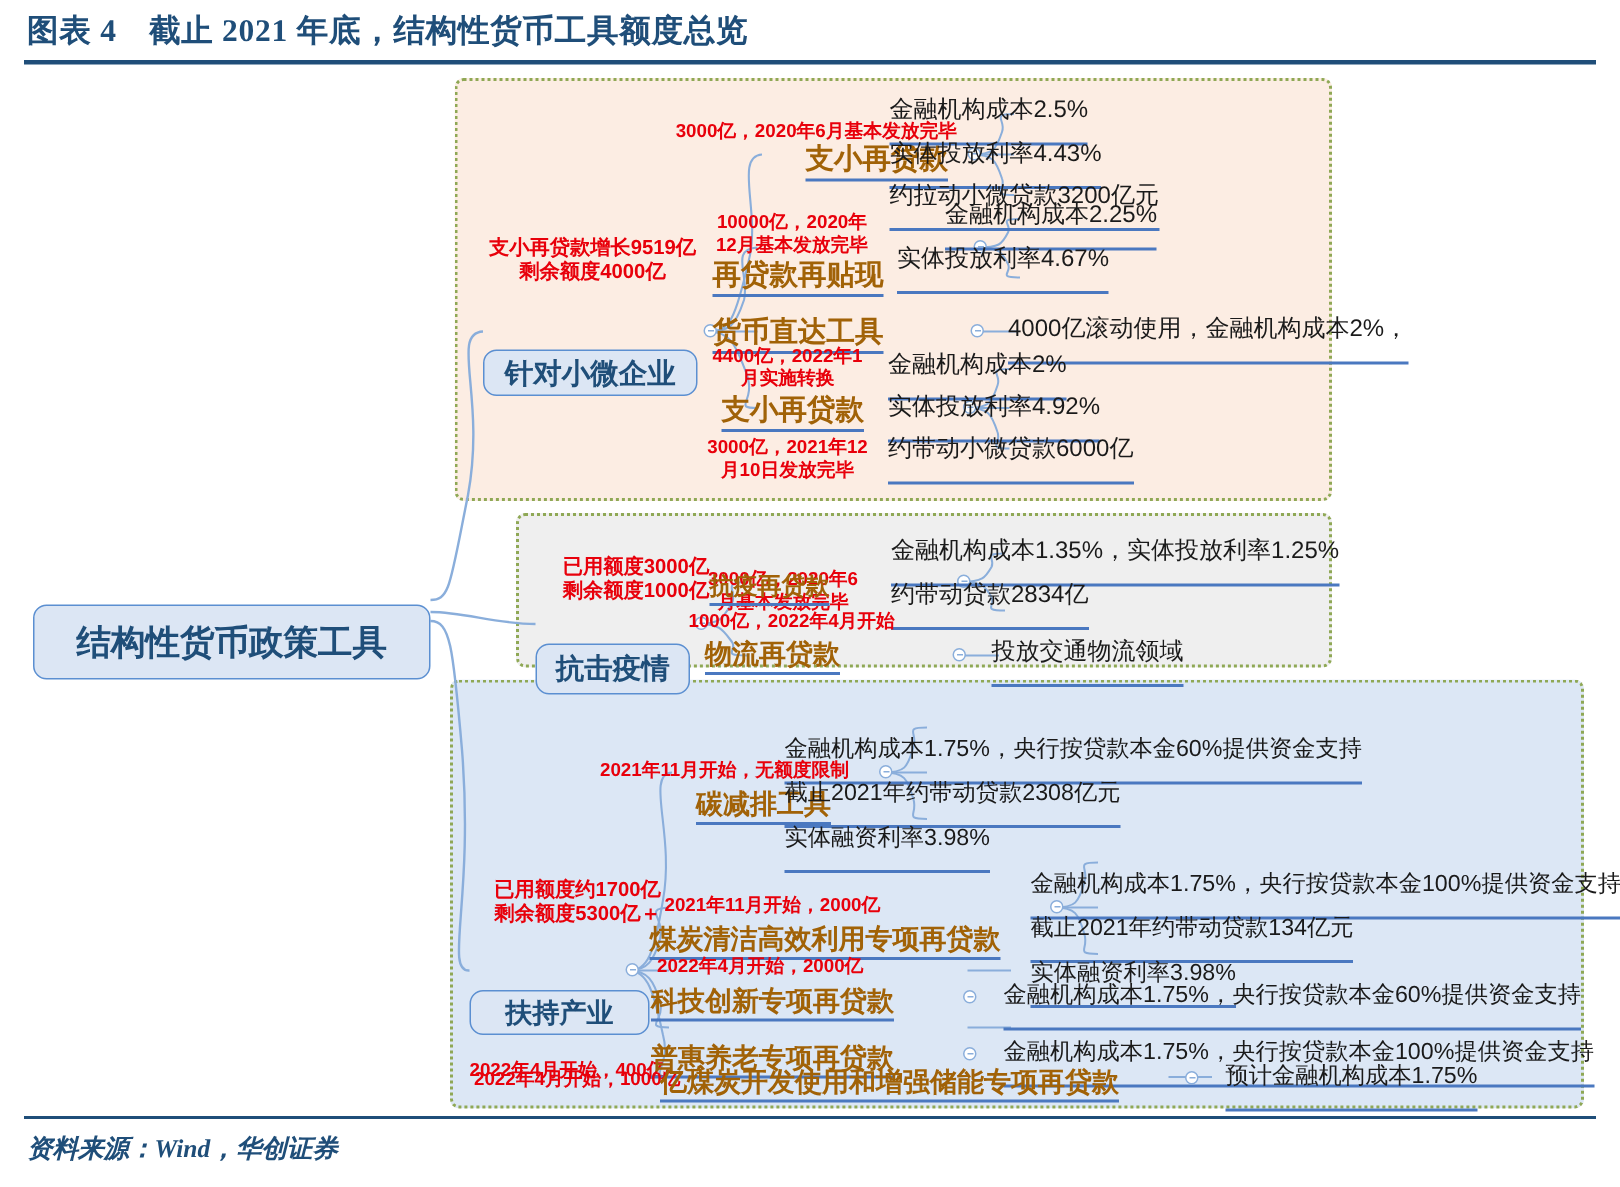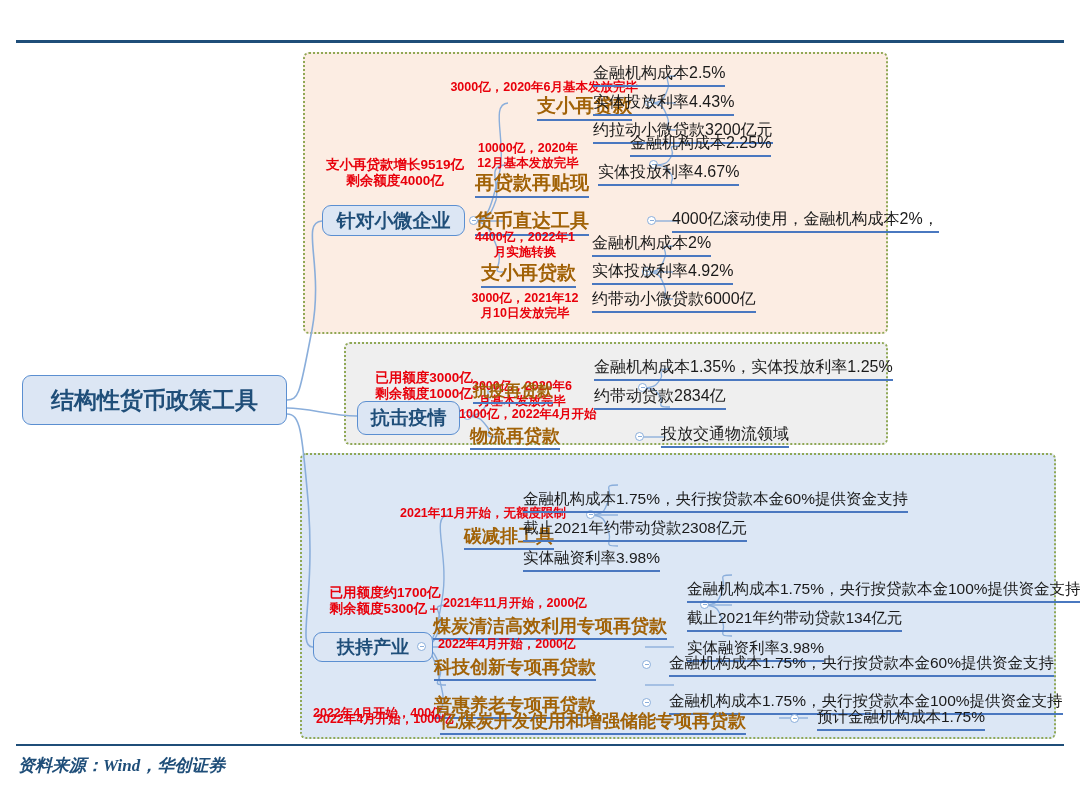--- a/index.html
+++ b/index.html
@@ -51,20 +51,21 @@
   
   .node-box {
     position:absolute;
     background:#DCE6F4;
     border:1.6px solid #5B8FD1;
     border-radius:9px;
     display:flex; align-items:center; justify-content:center;
     color:#1F4E79; font-weight:bold;
     font-family:"Liberation Sans","DejaVu Sans",sans-serif;
     white-space:nowrap;
+    margin-top:28px;
   }
   #node-root { left:22px; top:375px; width:265px; height:50px; font-size:23px; }
   #node-micro    { left:322px; top:205px; width:143px; height:31px; font-size:19px; }
   #node-covid    { left:357px; top:401px; width:103px; height:34px; font-size:19px; }
   #node-industry { left:313px; top:632px; width:120px; height:30px; font-size:18px; }
 
   
   .red {
     position:absolute;
     color:#E8000B; font-weight:bold;
@@ -83,37 +84,38 @@
     padding-bottom:0;
   }
 
   
   .leaf {
     position:absolute;
     color:#1A1A1A;
     font-family:"Liberation Sans","DejaVu Sans",sans-serif;
     white-space:nowrap;
     border-bottom:2px solid #4A78C0;
-    padding-bottom:1px;
+    padding-bottom:11px;
   }
 
   
   .dot {
     position:absolute; width:9px; height:9px; border-radius:50%;
     border:1.2px solid #8AAEDB; background:#FFFFFF;
   }
   .dot::after {
     content:""; position:absolute; left:1.6px; top:3.2px;
     width:4px; height:1.2px; background:#8AAEDB;
   }
 </style>
 </head>
 <body>
 
 <div id="header">
+  <div id="header-title">图表 4　截止 2021 年底，结构性货币工具额度总览</div>
   <div id="header-rule"></div>
 </div>
 
 <div class="groupbox" id="group-micro"></div>
 <div class="groupbox" id="group-covid"></div>
 <div class="groupbox" id="group-industry"></div>
 
 <svg id="wires" viewBox="0 0 1080 791">
   <g fill="none" stroke="#8AAEDB" stroke-width="1.6">
 

